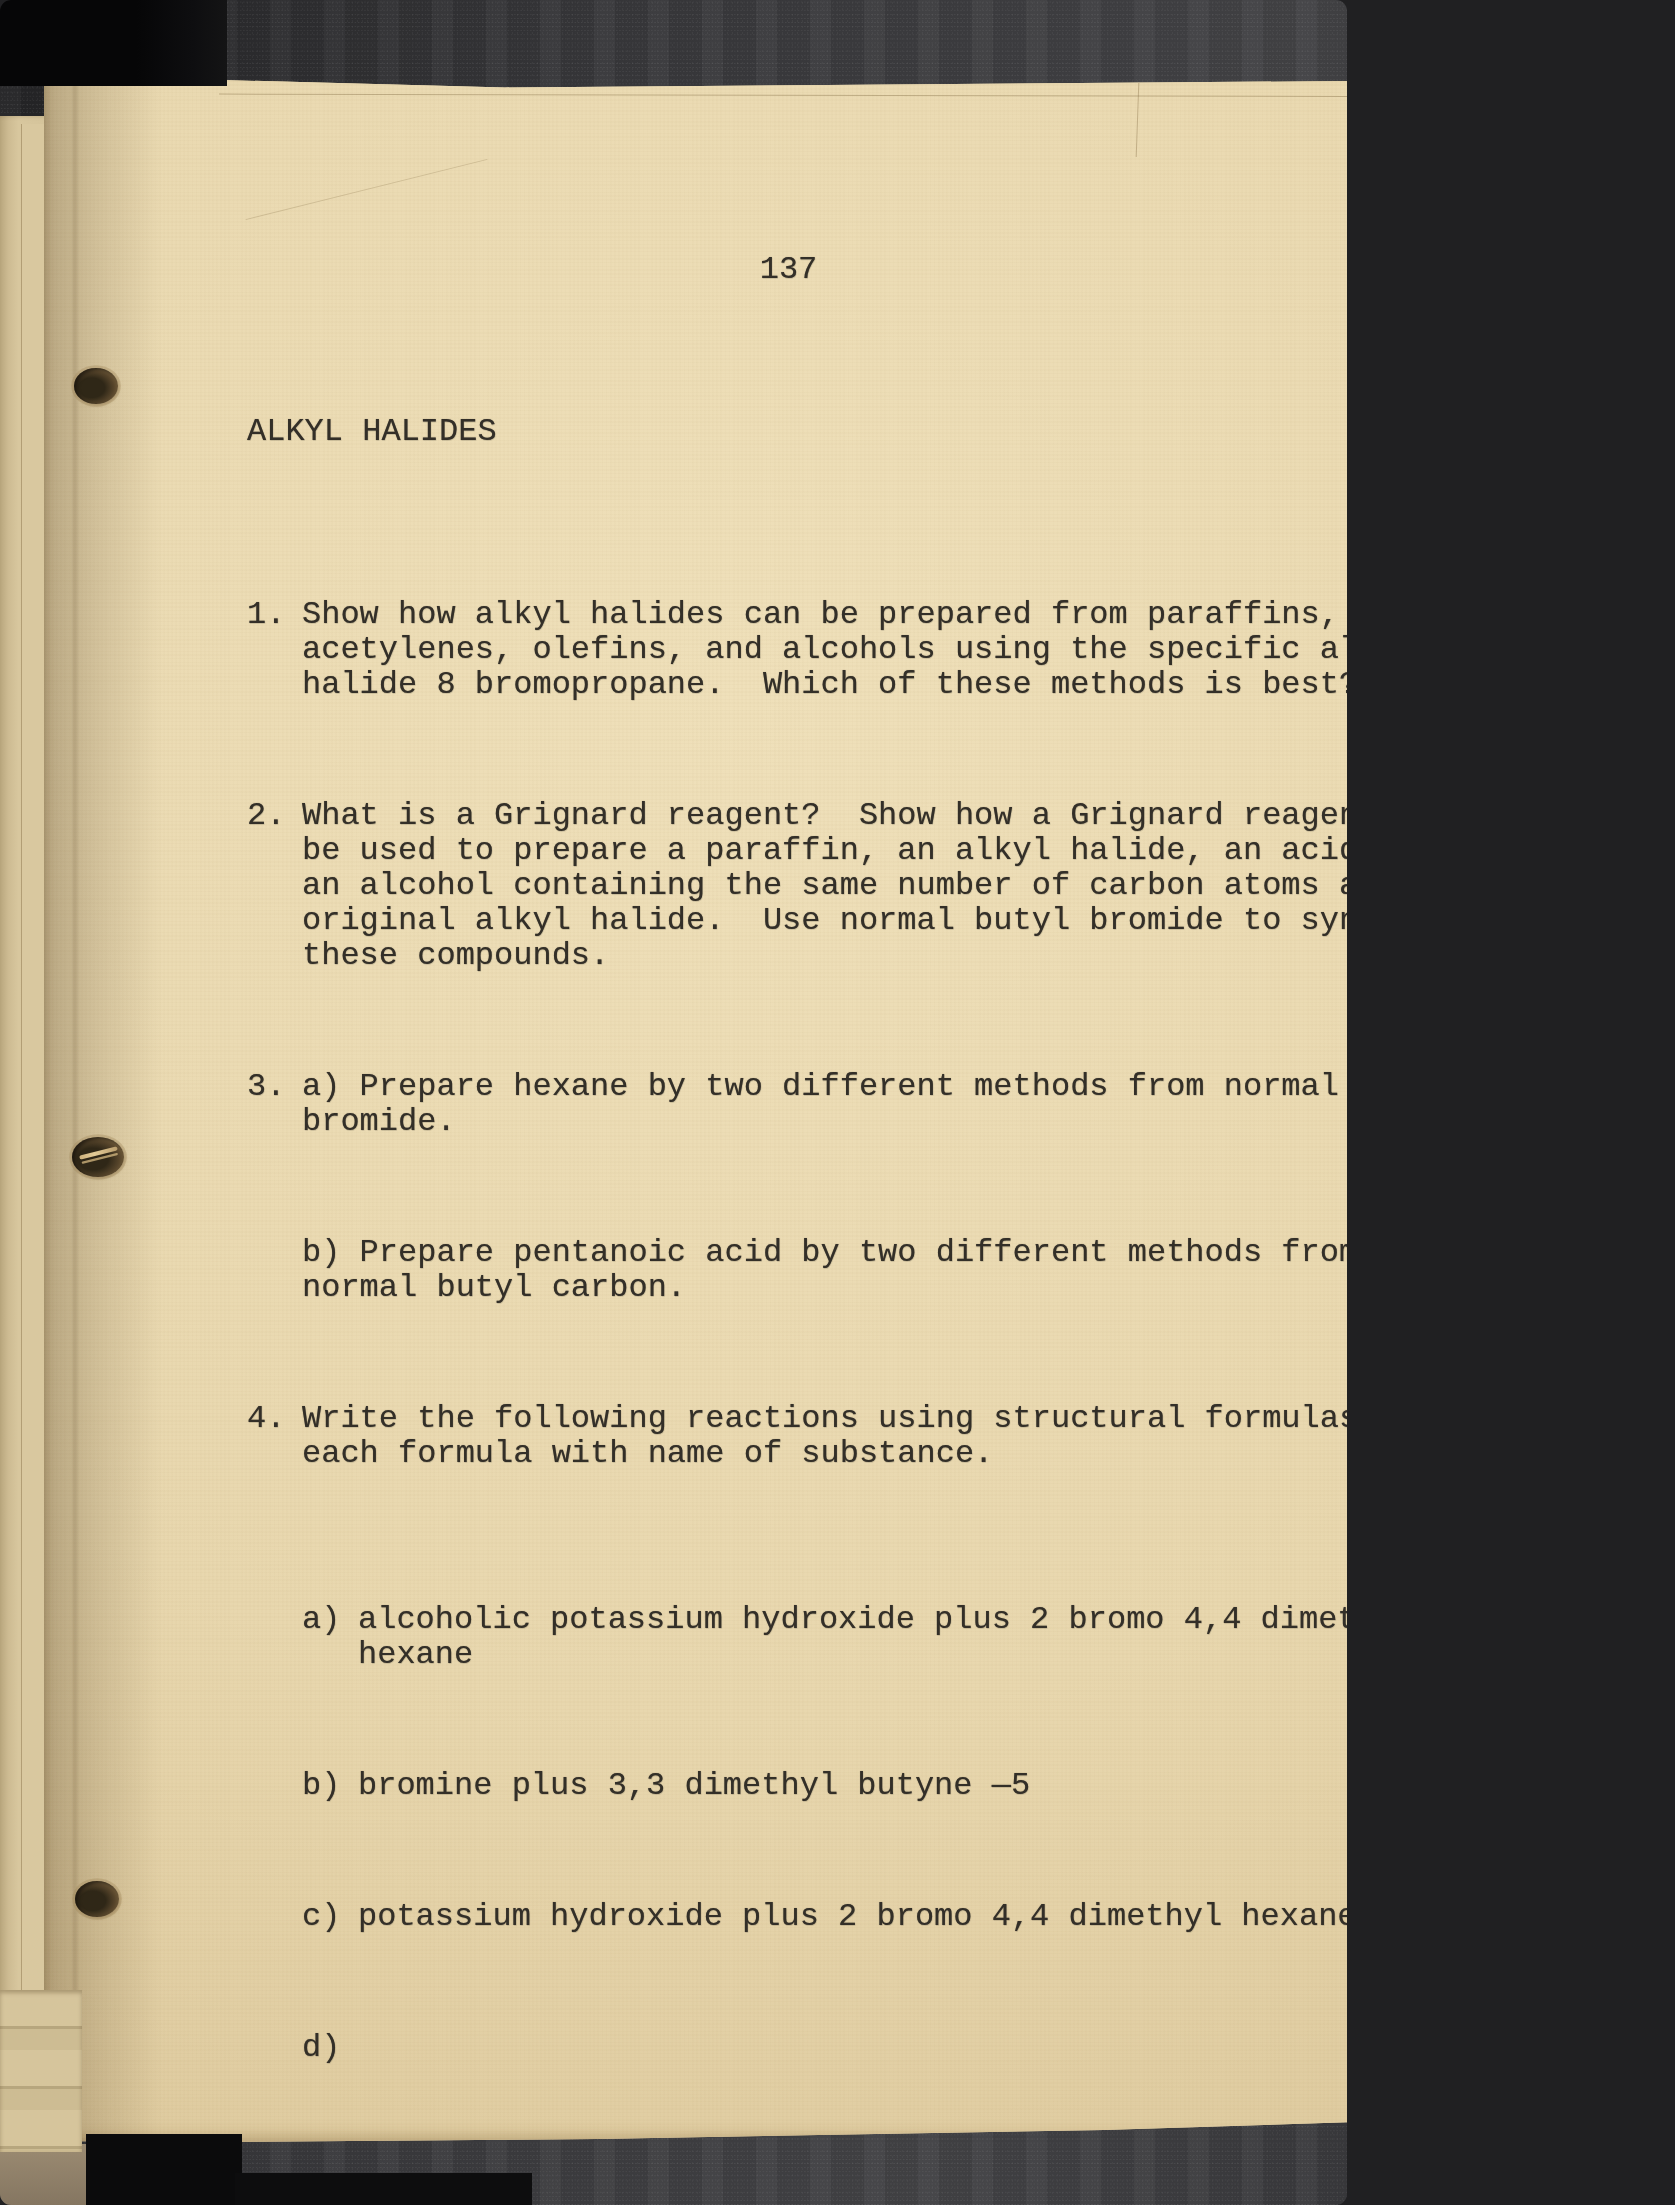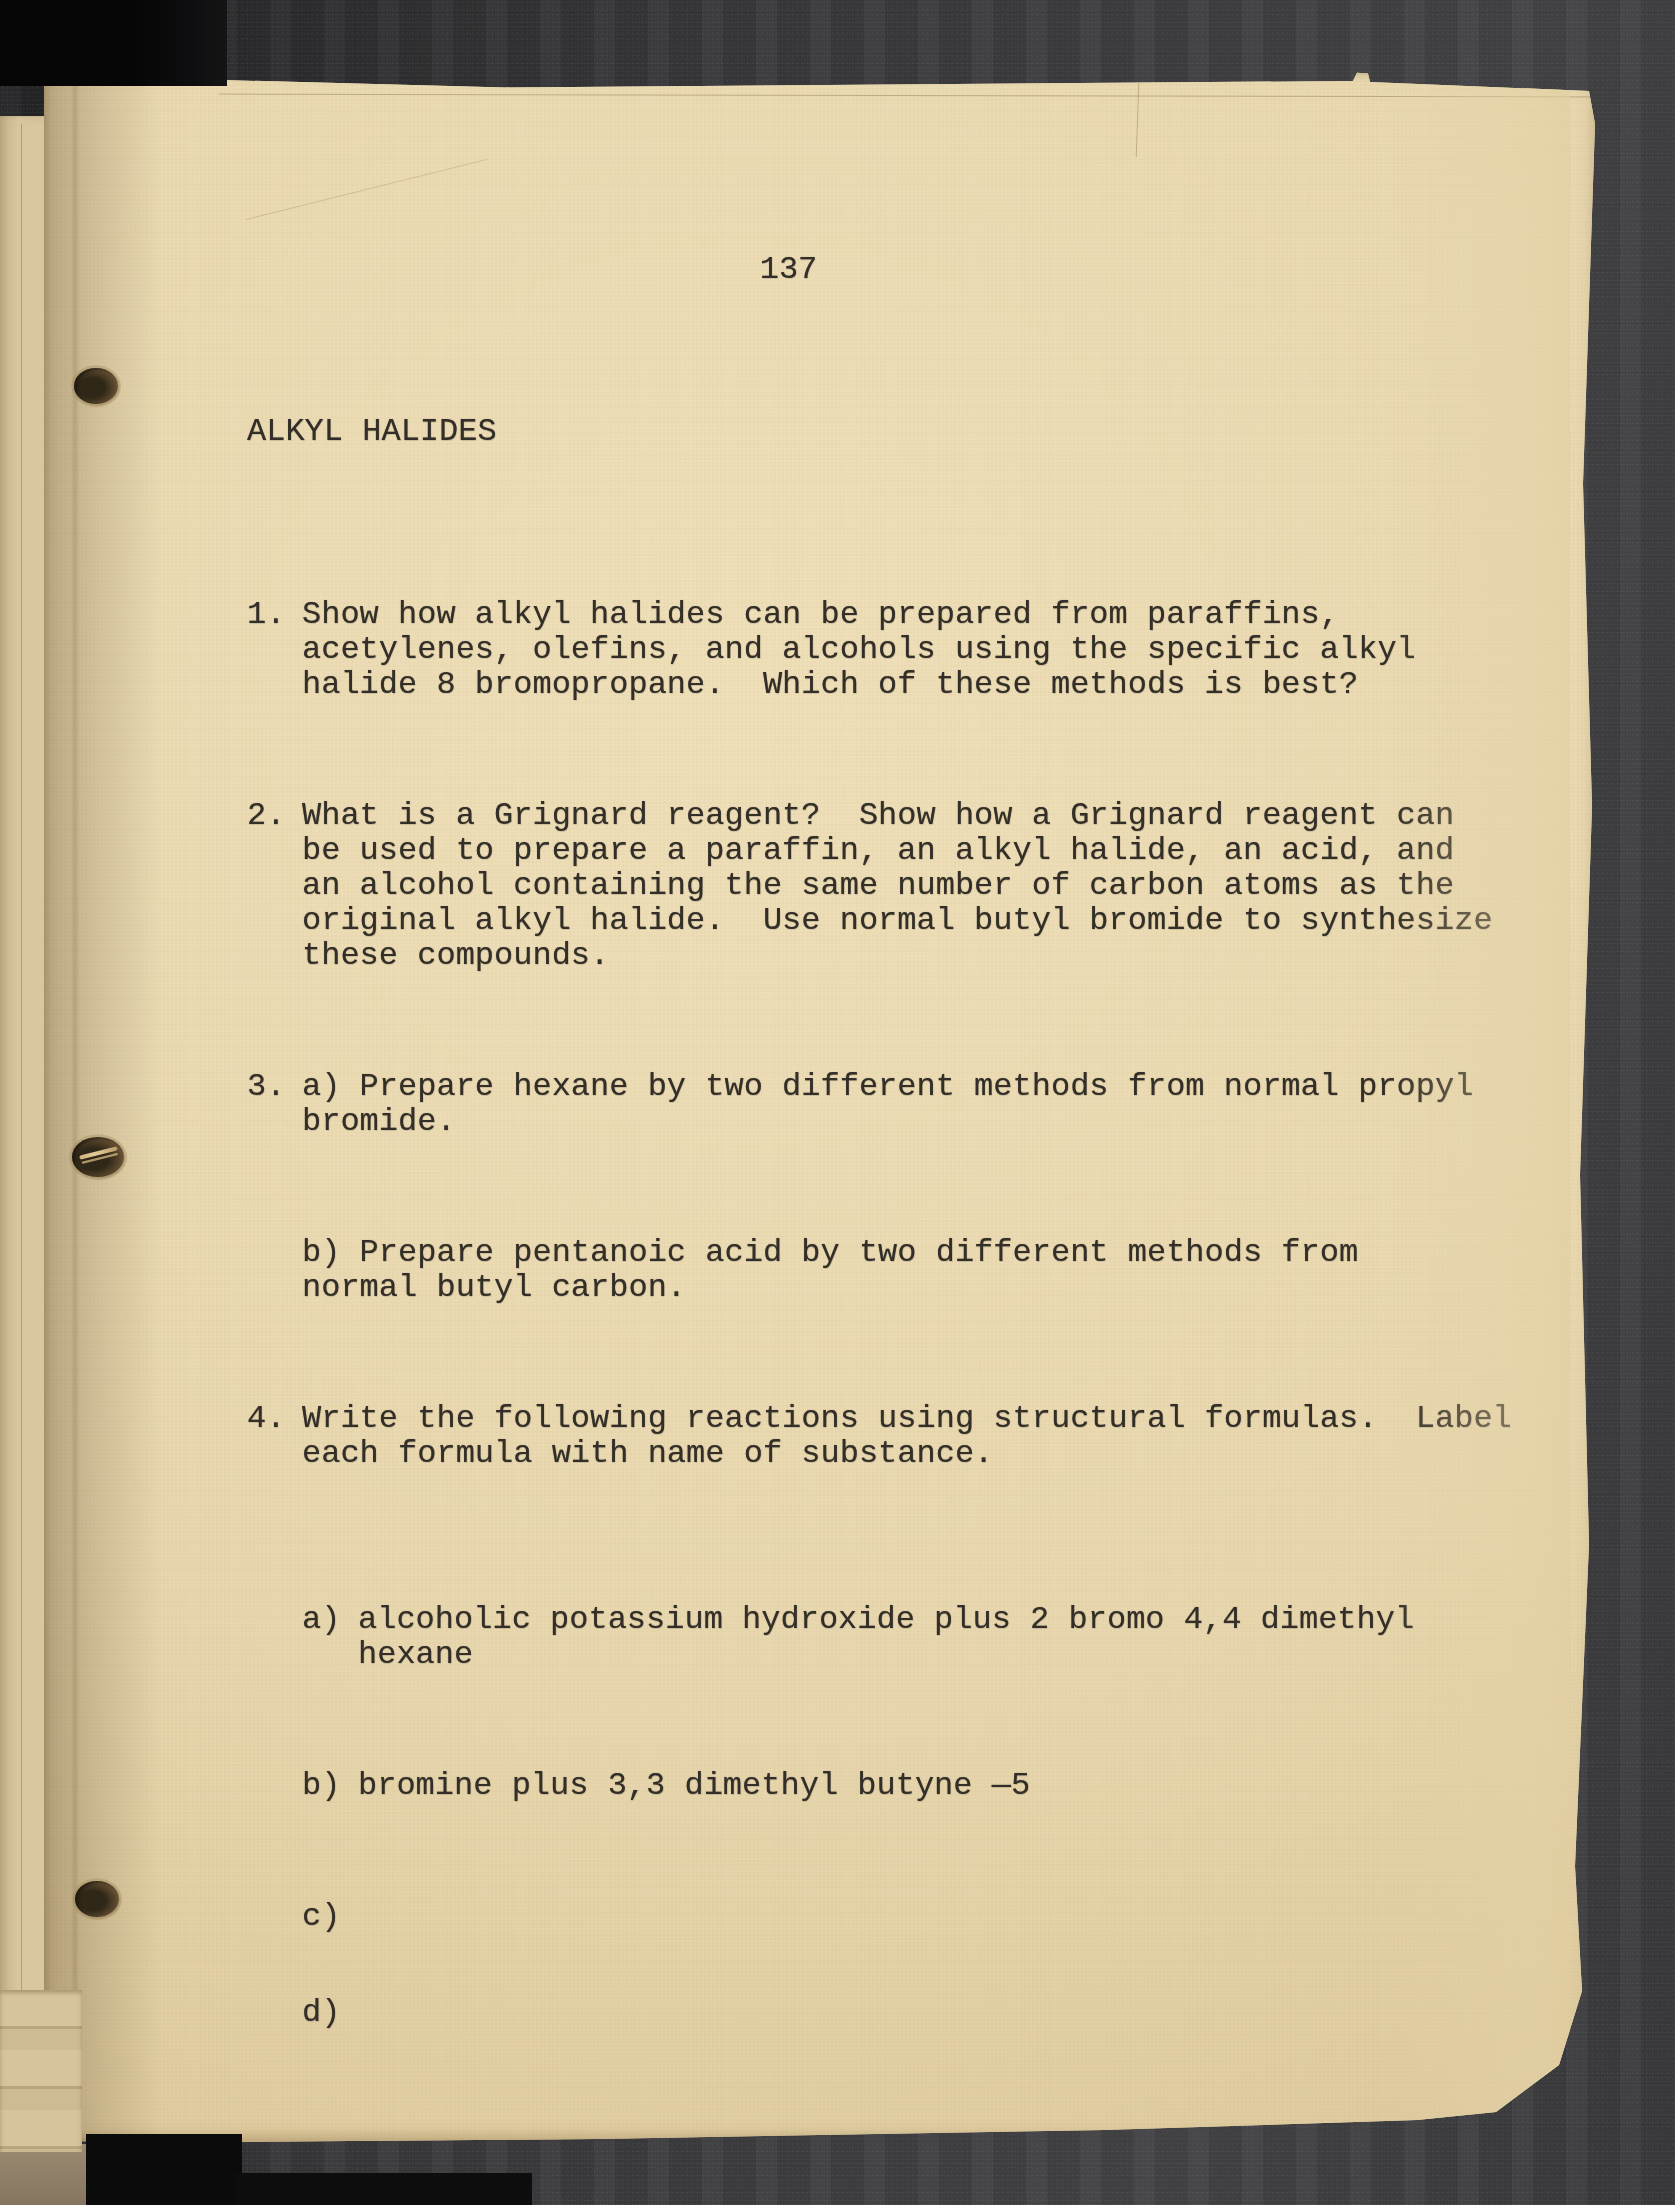--- a/index.html
+++ b/index.html
@@ -1,25 +1,26 @@
 <!DOCTYPE html>
 <html style="--paper: #e8d7ae; --ink: #332f28; --bg: #2f2f31;font-size:7.4px"><head>
 <meta charset="utf-8">
 <style>
   html,body{margin:0;padding:0;background:#202022;}
   .stage{
-    position:relative; width:1675px; height:2205px; overflow:hidden;
+    position:relative; width:1347px; height:2205px; overflow:hidden;
     background-color:var(--bg,#2f2f31);
     background-image:
       radial-gradient(rgba(255,255,255,0.07) 0.6px, transparent 0.7px),
       radial-gradient(rgba(255,255,255,0.045) 0.5px, transparent 0.6px),
       repeating-linear-gradient(90deg, rgba(255,255,255,0.025) 0 21px, rgba(0,0,0,0.05) 21px 54px),
       linear-gradient(100deg, #242426 0%, #38383b 35%, #434346 75%, #3a3a3d 100%);
     background-size:3.2px 4.1px, 5px 6px, auto, auto;
     font-family:"Liberation Mono","DejaVu Sans Mono",monospace;
+    border-radius:11px;
   }
   
   .under-page{
     position:absolute; left:0; top:116px; width:61px; height:2035px; z-index:1;
     background:linear-gradient(90deg,#b8a67d 0,#cdbb92 8.3px,#d8c79e 18.4px,#d3c299 100%);
     box-shadow:inset -2.8px 0 4.6px rgba(90,70,40,.25);
   }
   .under-page2{
     position:absolute; left:21px; top:124px; width:32px; height:2028px; z-index:1;
     background:#d9c89f; border-left:1.4px solid rgba(140,115,75,.5);
@@ -144,21 +145,21 @@
       <div class="qitem"><span class="qlabel">3.</span><span>a) Prepare hexane by two different methods from normal propyl
 bromide.</span></div>
       <div class="qitem"><span class="qlabel"></span><span>b) Prepare pentanoic acid by two different methods from
 normal butyl carbon.</span></div>
       <div class="qitem"><span class="qlabel">4.</span><span>Write the following reactions using structural formulas.  Label
 each formula with name of substance.</span></div>
 
       <div class="qitem sub"><span class="qlabel">a)</span><span>alcoholic potassium hydroxide plus 2 bromo 4,4 dimethyl
 hexane</span></div>
       <div class="qitem sub"><span class="qlabel">b)</span><span>bromine plus 3,3 dimethyl butyne —5</span></div>
-      <div class="qitem sub"><span class="qlabel">c)</span></div>
+      <div class="qitem sub"><span class="qlabel">c)</span><span>potassium hydroxide plus 2 bromo 4,4 dimethyl hexane</span></div>
       <div class="qitem sub"><span class="qlabel">d)</span></div>
       
       
 
       
 
       
 
       
 

